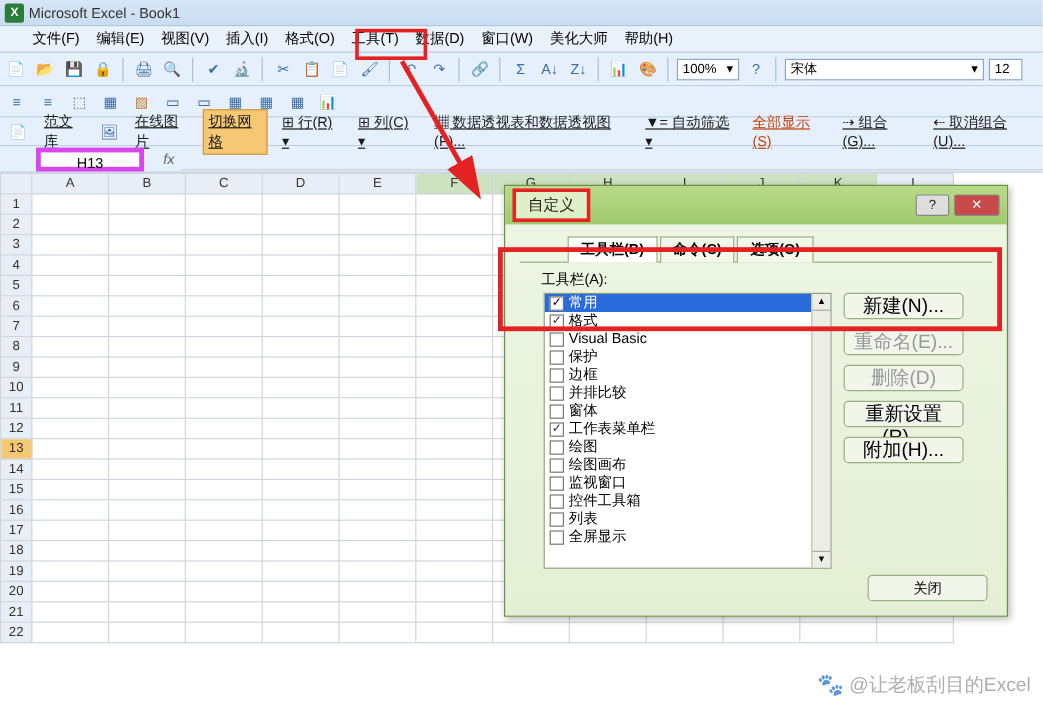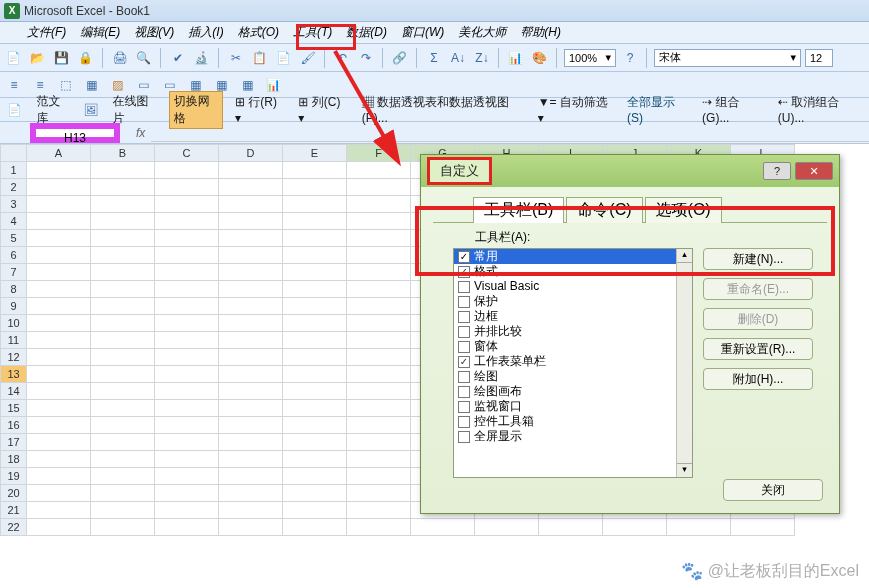--- a/index.html
+++ b/index.html
@@ -1,36 +1,36 @@
 <!DOCTYPE html>
 <html><head>
 <meta charset="utf-8">
 <style>
 * { margin: 0; padding: 0; box-sizing: border-box; font-family: "Microsoft YaHei", "SimSun", Arial, sans-serif; }
 body { background: #fff; width: 869px; height: 588px; overflow: hidden; position: relative; }
 
 .titlebar { height: 22px; background: linear-gradient(#d7e6f7,#c9dcf1); display:flex; align-items:center; padding:0 4px; font-size:12px; color:#333; border-bottom:1px solid #9db8d6;}
 .titlebar .ex-icon { width:16px; height:16px; background:#2a7d3b; margin-right:4px; border-radius:2px; display:inline-flex; align-items:center; justify-content:center; color:#fff; font-size:10px; font-weight:bold;}
-.menubar { height:22px; background:#e9f1fb; display:flex; align-items:center; padding-left:20px; border-bottom:1px solid #b3c7df; font-size:12px;font-style:italic;}
+.menubar { height:22px; background:#e9f1fb; display:flex; align-items:center; padding-left:20px; border-bottom:1px solid #b3c7df; font-size:12px;}
 .menubar span { padding:2px 7px; cursor:default; }
 
 .toolbar1 { height: 28px; background:#e6f0fc; border-bottom:1px solid #b3c7df; display:flex; align-items:center; padding:0 4px; gap:4px;}
 .tbicon { width:20px; height:20px; border:1px solid transparent; display:inline-flex; align-items:center; justify-content:center; font-size:12px; color:#3a6ca6; border-radius:2px;}
 .sep { width:2px; height:20px; border-left:1px solid #a7bfd9; margin:0 2px;}
 .zoombox { border:1px solid #8ba8c9; background:#fff; padding:0 4px; font-size:11px; height:18px; display:inline-flex; align-items:center; width:52px;text-align:right;}
-.fontbox { border:1px solid #8ba8c9; background:#fff; padding:0 4px; font-size:11px; height:18px; display:inline-flex; align-items:center; width:147px;}
+.fontbox { border:1px solid #8ba8c9; background:#fff; padding:0 4px; font-size:11px; height:18px; display:inline-flex; align-items:center; width:166px;}
 .sizebox { border:1px solid #8ba8c9; background:#fff; padding:0 4px; font-size:11px; height:18px; display:inline-flex; align-items:center; width:28px;}
 
 .toolbar2 { height: 26px; background:#e6f0fc; border-bottom:1px solid #b3c7df; display:flex; align-items:center; padding:0 4px; gap:6px;}
 .toolbar3 { height: 24px; background:#e6f0fc; border-bottom:1px solid #b3c7df; display:flex; align-items:center; padding:0 6px; gap:8px; font-size:12px;}
-.toolbar3 .t3btn { padding:1px 4px; cursor:default; color:#1a1a1a;}
+.toolbar3 .t3btn { padding:1px 4px; cursor:default; color:#1a1a1a;text-decoration:underline;}
 .toolbar3 .t3btn.hi { background:#f7c873; border:1px solid #c89840;}
 
 .namebox-row { height: 22px; background:#e6f0fc; display:flex; align-items:center; border-bottom:1px solid #b3c7df;}
-.namebox { width:90px; height:20px; background:#fff; border:6px solid #d946ef; margin-left:30px; font-size:12px; text-align:center; line-height:18px;}
+.namebox { width:90px; height:20px; background:#fff; border:4px solid #d946ef; margin-left:30px; font-size:12px; text-align:center; line-height:18px;}
 .fx { margin-left:16px; font-style:italic; font-size:12px; color:#666;}
 .fbar { flex:1; height:18px; border-bottom:1px solid #ccc; margin-left:6px;}
 
 .grid-area { position:relative; background:#fff;}
 table.grid { border-collapse: collapse; table-layout: fixed; }
 table.grid th, table.grid td { border:1px solid #d0d6dc; font-size:11px; height:17px; }
 table.grid th { background:#e8eef6; font-weight:normal;}
 table.grid th.col { width:64px; text-align:center; color:#333;}
 table.grid th.row { width:26px; text-align:center; color:#333;}
 table.grid th.corner { width:26px; background:#e8eef6;}
@@ -41,39 +41,39 @@
 
 .dialog { position:absolute; top:154px; left:420px; width:420px; height:360px; background:linear-gradient(#eef6e5,#e4efd5); border:1px solid #6e9044; box-shadow:2px 2px 6px rgba(0,0,0,.3); }
 .dlg-title { height:28px; background:linear-gradient(#b9da89,#9fc96e); display:flex; align-items:center; justify-content:space-between; padding:16px 6px; font-size:13px; color:#222; }
 .dlg-title .title-box { border:3px solid #e52222; padding:2px 10px; margin:-2px 0; background:#dff0c6;}
 .dlg-title .winbtns { display:flex; gap:4px;}
 .dlg-title .winbtn { width:28px; height:18px; border:1px solid #888; background:#ddd; font-size:11px; text-align:center; line-height:16px; border-radius:2px;}
 .dlg-title .winbtn.close { background:#c84b49; color:#fff; width:38px;}
 
 .dlg-body { padding:10px 12px; font-size:12px; }
 .tabstrip { display:flex; gap:2px; margin-left:40px;}
-.tabstrip .tab { padding:2px 10px; border:1px solid #9aae82; border-bottom:none; background:#f3f8ea; font-size:16px;}
+.tabstrip .tab { padding:2px 10px; border:1px solid #9aae82; border-bottom:none; background:#f3f8ea; font-size:12px;font-weight:bold;}
 .tabstrip .tab.active { background:#fff; }
 .tab-underline { border-top:1px solid #9aae82; margin-top:-1px;}
 
-.tb-label { margin:6px 0 2px 42px; font-size:12px;}
+.tb-label { margin:6px 0 2px 18px; font-size:12px;}
 .listwrap { position:relative; margin-left:20px; display:flex; gap:10px;}
 .listbox { width:240px; height:230px; background:#fff; border:1px solid #8f9f7a; overflow:hidden; position:relative; font-family:"SimSun";}
 .listbox .scrollbar { position:absolute; right:0; top:0; bottom:0; width:16px; background:#eceee6; border-left:1px solid #bcc4ad;}
 .listbox .scrollbar .thumbup { height:14px; border-bottom:1px solid #aaa; text-align:center; font-size:9px;}
 .listbox .scrollbar .thumbdn { position:absolute; bottom:0; height:14px; width:100%; border-top:1px solid #aaa; text-align:center; font-size:9px;}
 .litem { display:flex; align-items:center; height:15px; padding-left:4px; font-size:12px; gap:4px; line-height:15px;}
 .litem .cb { width:12px; height:12px; border:1px solid #777; background:#fff; font-size:10px; line-height:10px; text-align:center; color:#333;}
 .litem.sel { background:#2a6bdc; color:#fff;}
 .litem.sel .cb { color:#000;}
 
 .red-box-top { position:absolute; border:4px solid #e52222; top:206px; left:415px; width:420px; height:70px; pointer-events:none;}
 
 .dlg-btns { display:flex; flex-direction:column; gap:8px; }
-.dlg-btns button { width:110px; height:22px; font-size:12px; background:#f2f6ea; border:1px solid #9aae82; border-radius:4px;}
+.dlg-btns button { width:100px; height:22px; font-size:16px; background:#f2f6ea; border:1px solid #9aae82; border-radius:4px;}
 .dlg-btns button:disabled { color:#999;}
 
 .dlg-close { position:absolute; right:16px; bottom:12px; width:100px; height:22px; background:#f2f6ea; border:1px solid #9aae82; border-radius:4px; font-size:12px;}
 
 .watermark { position:absolute; right:10px; bottom:6px; font-size:16px; color:rgba(140,140,140,.7); font-family:"Microsoft YaHei"; display:flex; align-items:center; gap:4px;}
 .watermark .paw { font-size:18px;}
 
 .red-edge { position:absolute; border:3px solid #e52222; }
 .red-menu { top:24px; left:296px; width:60px; height:26px;}
 </style>
@@ -160,21 +160,21 @@
 <div class="toolbar3">
   <span class="tbicon">📄</span>
   <span class="t3btn">范文库</span>
   <span class="tbicon">🖼</span>
   <span class="t3btn">在线图片</span>
   <span class="t3btn hi">切换网格</span>
   <span class="t3btn">⊞ <span>行(R)</span> ▾</span>
   <span class="t3btn">⊞ <span>列(C)</span> ▾</span>
   <span class="t3btn">▦ <span>数据透视表和数据透视图(P)...</span></span>
   <span class="t3btn">▼= <span>自动筛选</span> ▾</span>
-  <span class="t3btn" style="color:#0c4a6e">全部显示(S)</span>
+  <span class="t3btn" style="color:#c2410c">全部显示(S)</span>
   <span class="t3btn">⇢ <span>组合(G)...</span></span>
   <span class="t3btn">⇠ <span>取消组合(U)...</span></span>
 </div>
 
 <div class="namebox-row">
   <div class="namebox">H13</div>
   <span class="fx">fx</span>
   <div class="fbar"></div>
 </div>
 
@@ -600,20 +600,24 @@
           <div class="litem">
             <span class="cb"></span>
             <span>监视窗口</span>
           </div>
           <div class="litem">
             <span class="cb"></span>
             <span>控件工具箱</span>
           </div>
           <div class="litem">
             <span class="cb"></span>
+            <span>列表</span>
+          </div>
+          <div class="litem">
+            <span class="cb"></span>
             <span>全屏显示</span>
           </div>
           <div class="scrollbar">
           <div class="thumbup">▴</div>
           <div class="thumbdn">▾</div>
         </div>
       </div>
       <div class="dlg-btns">
         <button>新建(N)...</button>
         <button disabled="">重命名(E)...</button>

